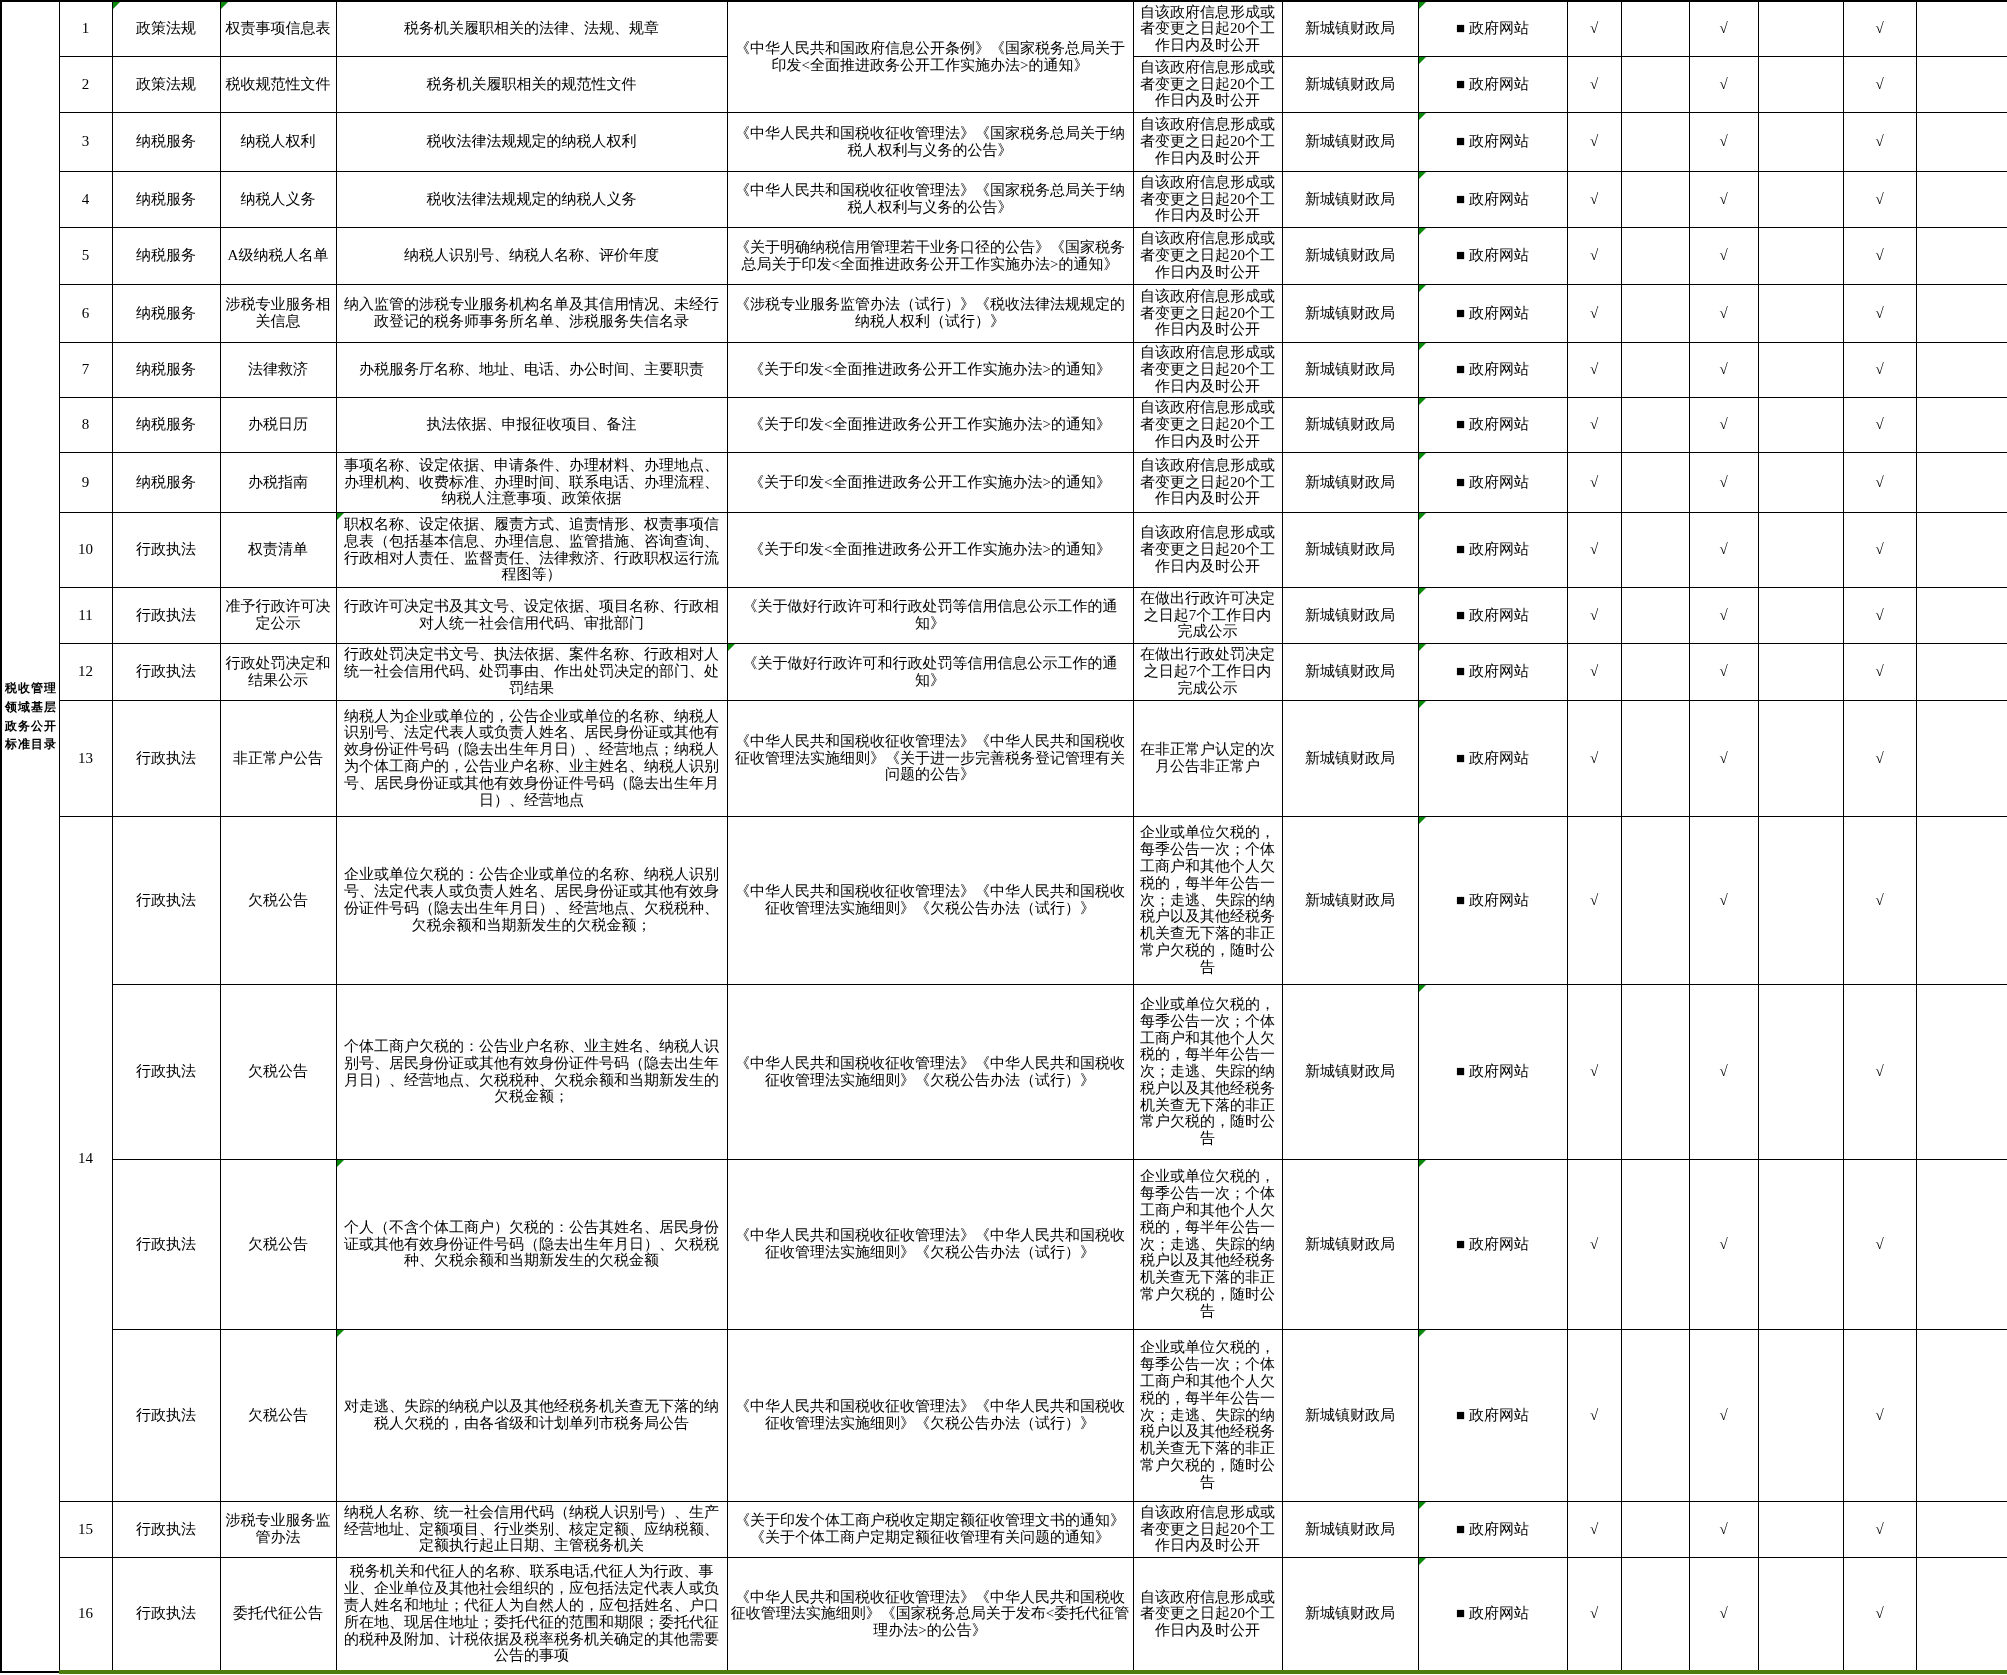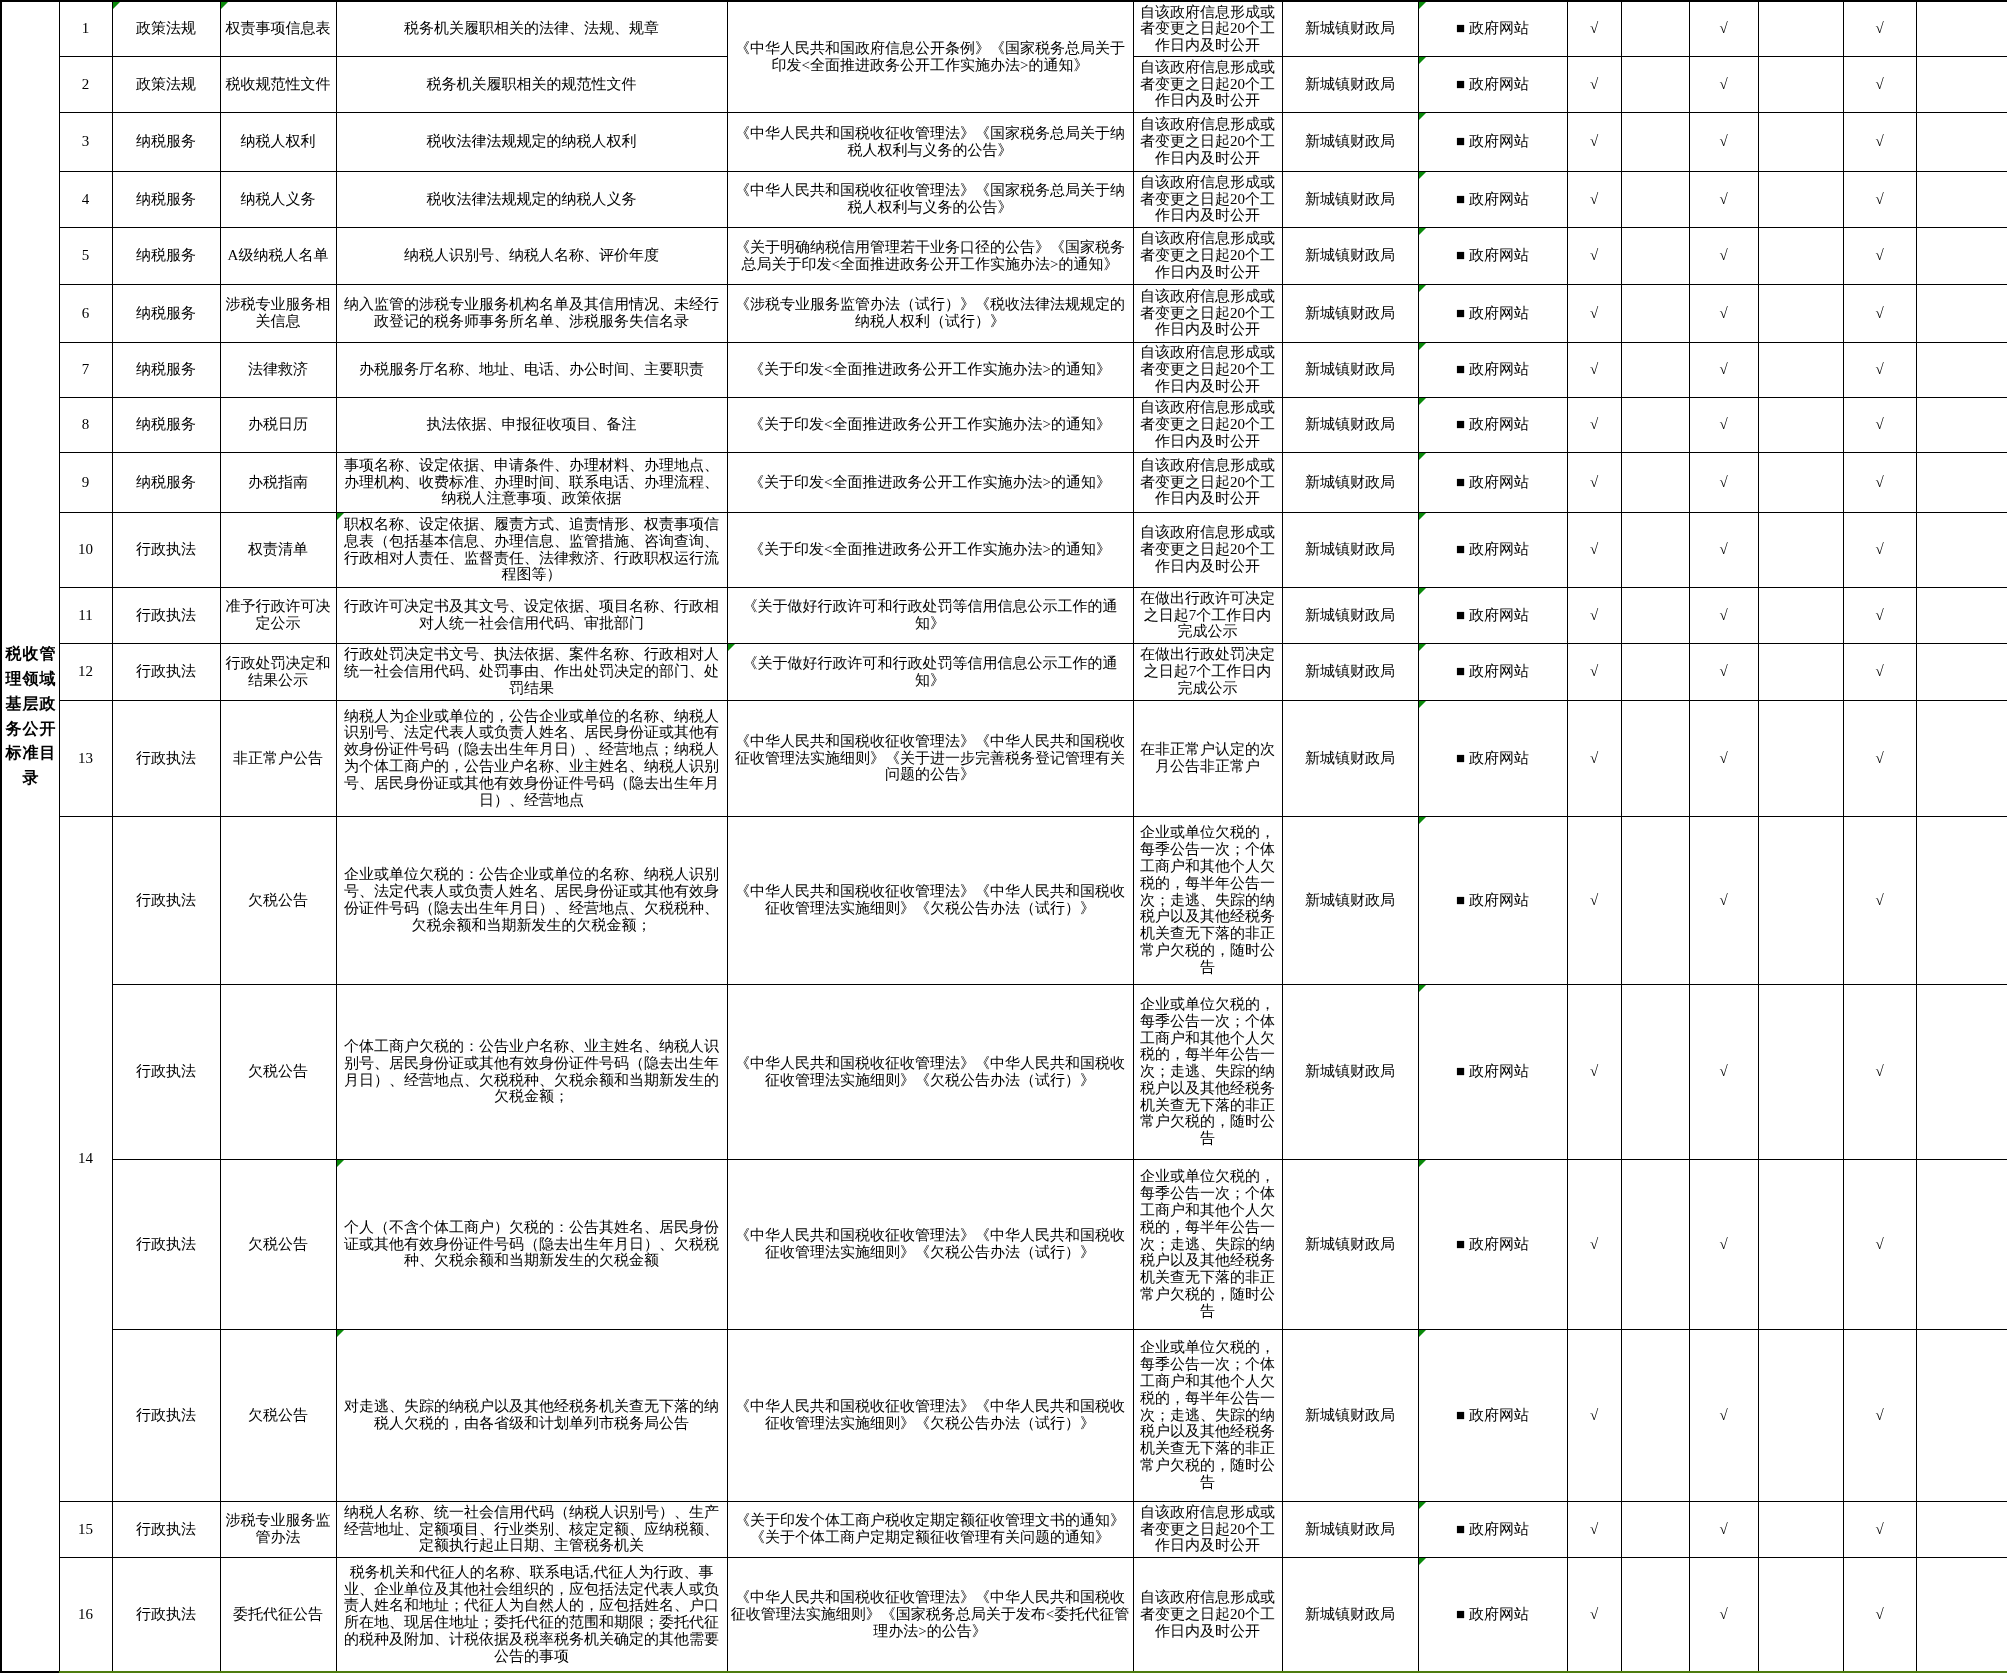--- a/index.html
+++ b/index.html
@@ -1,22 +1,22 @@
 <!DOCTYPE html>
 <html><head>
 <meta charset="utf-8">
 <style>
   html,body{margin:0;padding:0;background:#fff;width:2007px;height:1675px;overflow:hidden;}
   body{font-family:"Liberation Serif","DejaVu Serif",serif;color:#000;}
   table.grid{border-collapse:collapse;table-layout:fixed;width:2007px;border:2px solid #000;}
   table.grid td{border:1px solid #000;text-align:center;vertical-align:middle;
     font-size:15px;line-height:1.12;padding:1px 3px;word-break:break-all;overflow:hidden;}
-  tr.last-row td{border-bottom:2px solid #4d7c0f;}
+  tr.last-row td{border-bottom:4px solid #4d7c0f;}
   td.c-title{border-right:1px solid #000;}
-  td.c-title .vt{width:52px;margin:0 auto;font-size:16px;font-weight:bold;
+  td.c-title .vt{width:52px;margin:0 auto;font-size:12px;font-weight:bold;
     line-height:1.55;word-break:break-all;letter-spacing:1px;text-align:center;
     position:relative;top:-120px;}
   td.c-no{font-size:15px;}
   td.c-chk{font-size:15px;}
   td.c-channel{font-size:15px;}
   .gt{position:relative;}
   .gt::before{content:"";position:absolute;top:0;left:0;width:0;height:0;
     border-top:7px solid #0a8a0a;border-right:7px solid transparent;}
 </style>
 </head>

